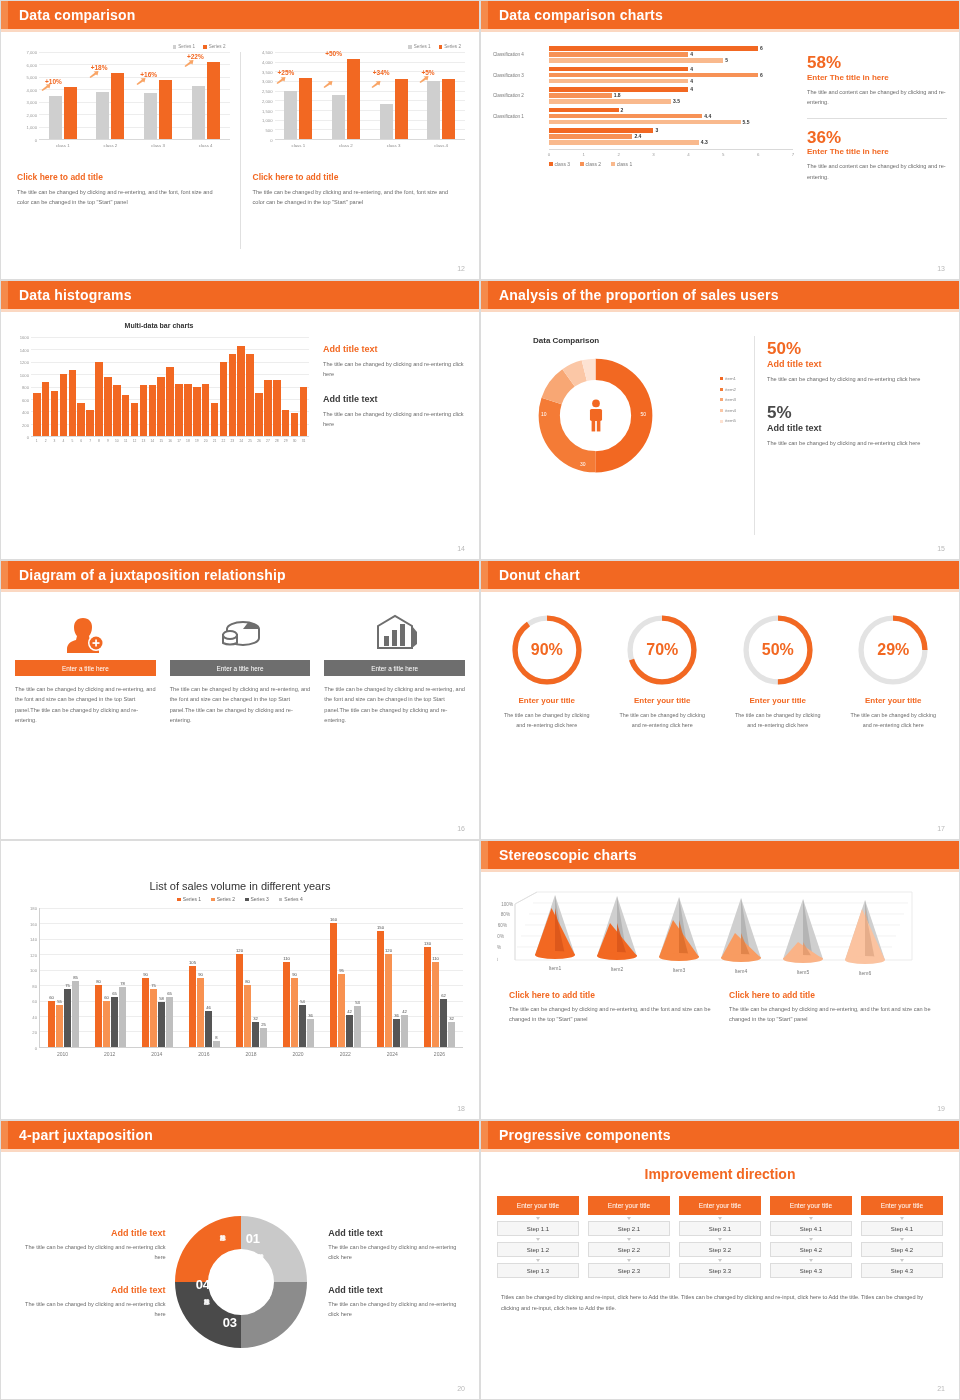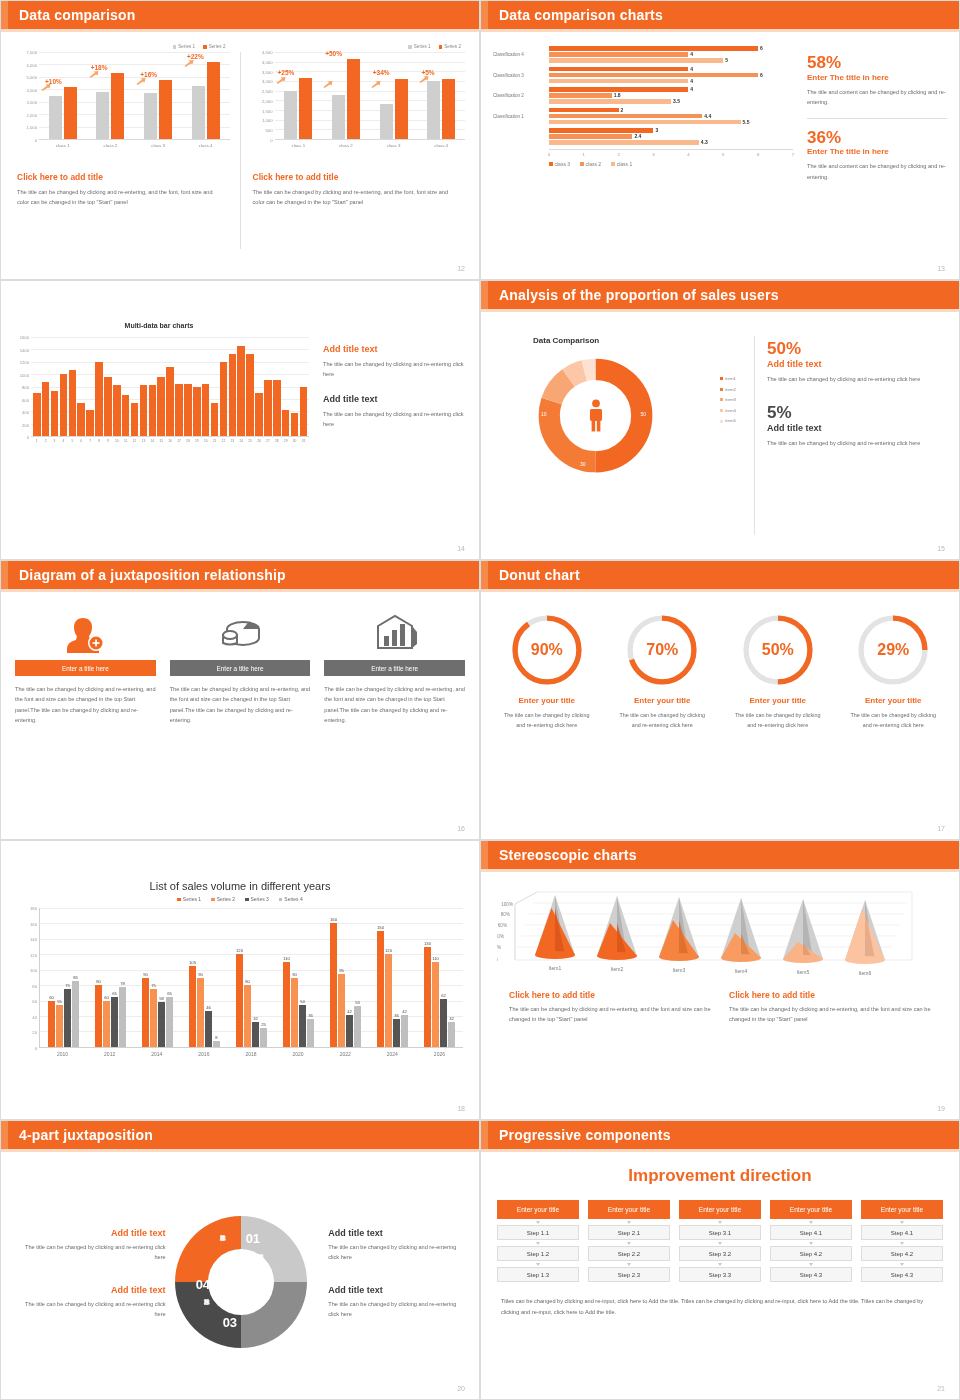--- a/index.html
+++ b/index.html
@@ -122,21 +122,21 @@
 
   
   .s20 { display:flex; height:100%; padding:18px 14px 0; align-items:center; }
   .s20side { width:152px; }
   .s20blk { margin-bottom:22px; }
   .s20blk h4 { font-size:9px; font-weight:bold; margin-bottom:4px; }
   .s20mid { width:150px; position:relative; height:175px; }
 
   
   .s21 { padding:14px 16px 0; height:100%; }
-  .s21 h3 { text-align:center; color:#F26822; font-size:17px; font-weight:bold; margin-bottom:14px; }
+  .s21 h3 { text-align:center; color:#F26822; font-size:14px; font-weight:bold; margin-bottom:14px; }
   .s21cols { display:flex; gap:9px; }
   .s21col { flex:1; }
   .s21head { background:#F26822; color:#fff; font-size:6.6px; height:19px; display:flex; align-items:center; justify-content:center; }
   .s21conn { height:6px; display:flex; align-items:center; justify-content:center; }
   .s21conn::after{content:"";width:0;height:0;border-left:2.5px solid transparent;border-right:2.5px solid transparent;border-top:3px solid #c9c9c9;}
   .s21step { border:1px solid #dcdcdc; background:#f6f6f6; color:#444; font-size:6px; height:15px; display:flex; align-items:center; justify-content:center; }
   .s21note { font-size:5.6px; color:#666; line-height:2; margin-top:14px; padding:0 4px; }
 </style>
 </head>
 <body>
@@ -417,20 +417,24 @@
             <div class="sub-t">Enter The title in here</div>
             <p class="para">The title and content can be changed by clicking and re-entering.</p>
           </div>
         </div>
       </div>
     </div>
     <div class="pnum">13</div>
   </div>
 
   <div class="slide">
+    <div class="hdr">
+      <div class="hdr-accent"></div>
+      <div class="hdr-title">Data histograms</div>
+    </div>
     <div class="body">
       <div class="s14">
         <div class="s14-l">
           <div class="ctitle">Multi-data bar charts</div>
           <div class="h14">
             <div class="yax">
               <span style="top:0%">1600</span>
               <span style="top:12.5%">1400</span>
               <span style="top:25%">1200</span>
               <span style="top:37.5%">1000</span>

